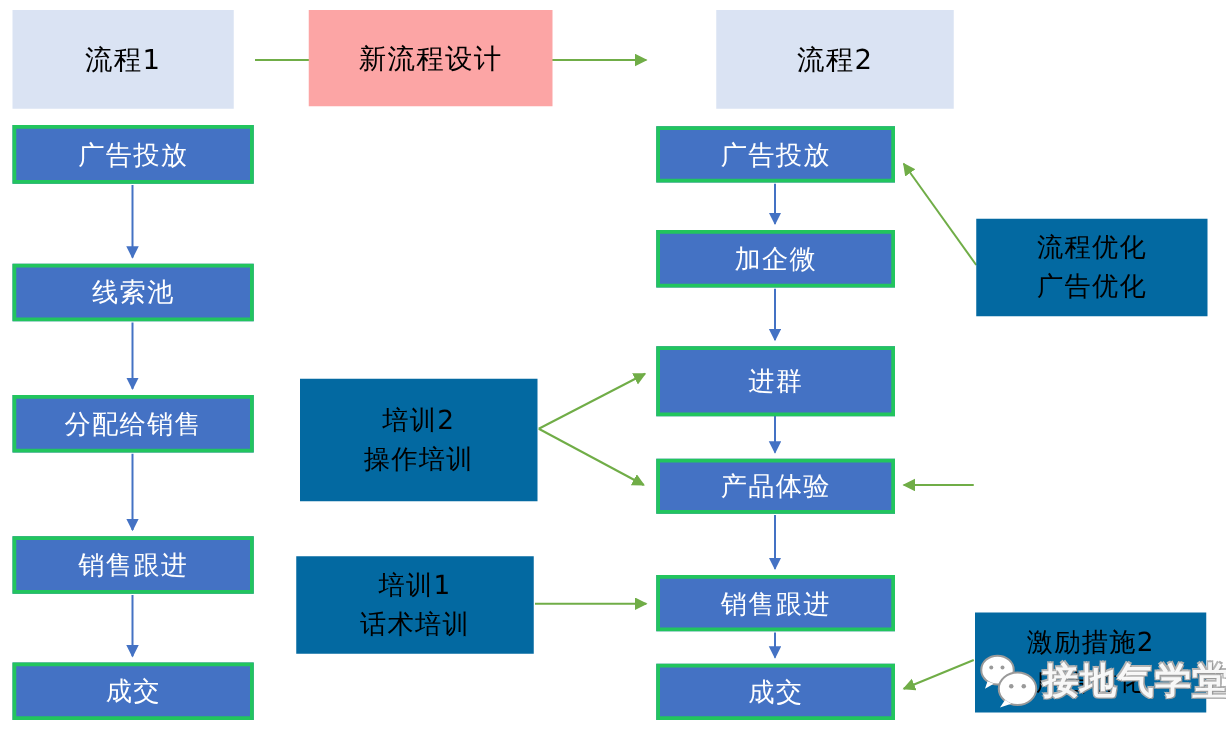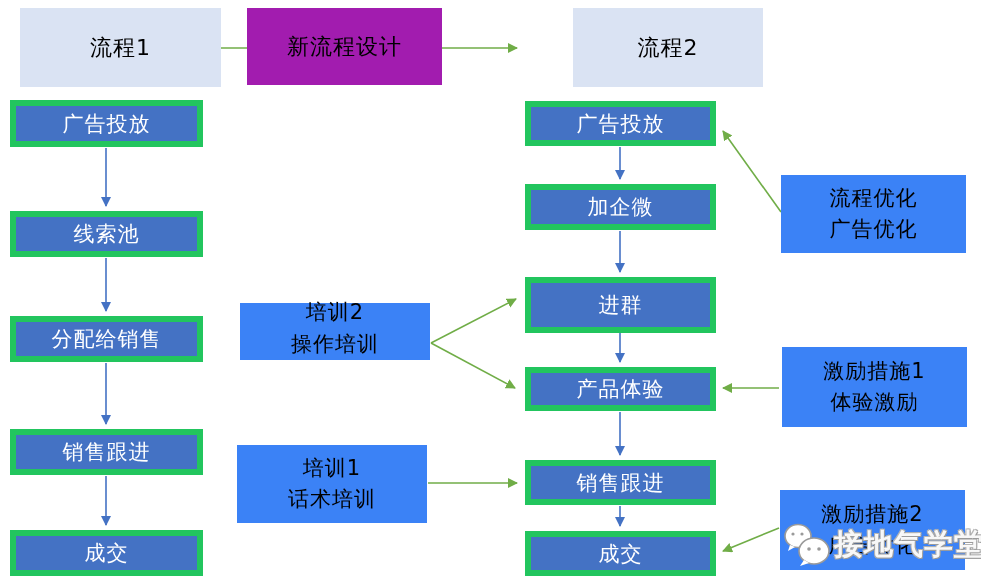--- a/index.html
+++ b/index.html
@@ -31,61 +31,61 @@
     color: #000000;
     letter-spacing: 1px;
   }
 
   .node.header-blue {
     background: #dae3f3;
     font-size: 22px;
   }
 
   .node.header-green {
-    background: #a21caf;
+    background: #fca5a5;
     font-size: 22px;
   }
 
   .node.step {
     background: #4472c4;
-    border: 6px solid #22c55e;
+    border: 3px solid #22c55e;
     color: #ffffff;
     font-size: 21px;
   }
 
   .node.annotation {
-    background: #3b82f6;
+    background: #0369a1;
     flex-direction: column;
     line-height: 1.5;
     font-size: 21px;
   }
 
   
-  .pos-process1   { left: 20px;  top: 8px;   width: 201px; height: 79px; }
+  .pos-process1   { left: 10px;  top: 8px;   width: 177px; height: 79px; }
   .pos-newdesign  { left: 247px; top: 8px;   width: 195px; height: 77px; }
   .pos-process2   { left: 525px; top: 8px;   width: 190px; height: 79px; margin-left: 48px; }
 
   
   .pos-f1-s0 { left: 10px; top: 100px; width: 193px; height: 47px; }
   .pos-f1-s1 { left: 10px; top: 211px; width: 193px; height: 46px; }
   .pos-f1-s2 { left: 10px; top: 316px; width: 193px; height: 46px; }
   .pos-f1-s3 { left: 10px; top: 429px; width: 193px; height: 46px; }
   .pos-f1-s4 { left: 10px; top: 530px; width: 193px; height: 46px; }
 
   
   .pos-f2-s0 { left: 525px; top: 101px; width: 191px; height: 45px; }
   .pos-f2-s1 { left: 525px; top: 184px; width: 191px; height: 46px; }
   .pos-f2-s2 { left: 525px; top: 277px; width: 191px; height: 56px; }
   .pos-f2-s3 { left: 525px; top: 367px; width: 191px; height: 44px; }
   .pos-f2-s4 { left: 525px; top: 460px; width: 191px; height: 45px; }
   .pos-f2-s5 { left: 525px; top: 531px; width: 191px; height: 45px; }
 
   
   .pos-optimization { left: 781px; top: 175px; width: 185px; height: 78px; }
-  .pos-training2    { left: 240px; top: 303px; width: 190px; height: 57px; justify-content: flex-end; }
+  .pos-training2    { left: 240px; top: 303px; width: 190px; height: 98px; }
   .pos-incentive1   { left: 782px; top: 347px; width: 185px; height: 80px; }
   .pos-training1    { left: 237px; top: 445px; width: 190px; height: 78px; }
   .pos-incentive2   { left: 780px; top: 490px; width: 185px; height: 80px; }
 
   
   .watermark {
     position: absolute;
     left: 782px;
     top: 522px;
     display: flex;
@@ -159,24 +159,20 @@
   <div class="node annotation pos-optimization">
     <div>流程优化</div>
     <div>广告优化</div>
   </div>
 
   <div class="node annotation pos-training2">
     <div>培训2</div>
     <div>操作培训</div>
   </div>
 
-  <div class="node annotation pos-incentive1">
-    <div>激励措施1</div>
-    <div>体验激励</div>
-  </div>
 
   <div class="node annotation pos-training1">
     <div>培训1</div>
     <div>话术培训</div>
   </div>
 
   <div class="node annotation pos-incentive2">
     <div>激励措施2</div>
     <div>广告优化</div>
   </div>

